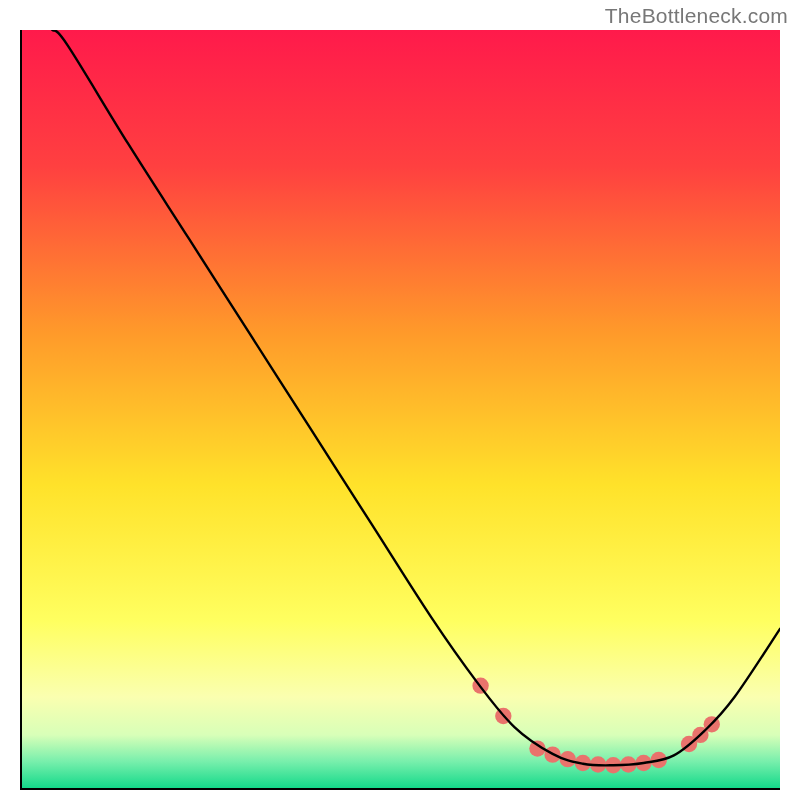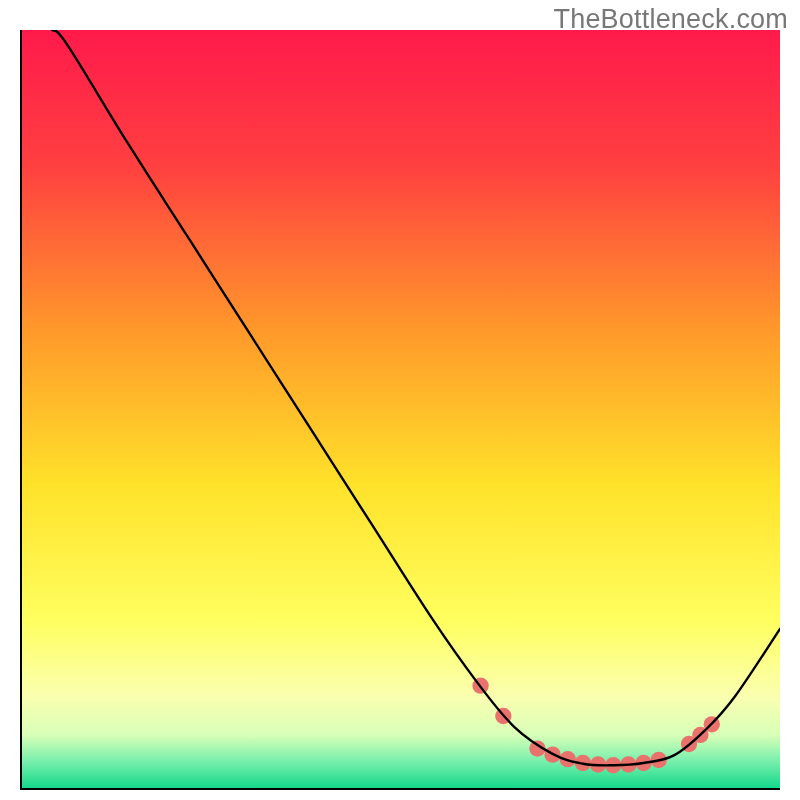--- a/index.html
+++ b/index.html
@@ -13,21 +13,21 @@
   }
   .frame {
     position: relative;
     width: 800px;
     height: 800px;
   }
   .attribution {
     position: absolute;
     top: 4px;
     right: 12px;
-    font-size: 27px;
+    font-size: 21px;
     font-weight: 400;
     color: #777777;
     letter-spacing: 0.2px;
   }
   .plot {
     position: absolute;
     left: 20px;
     top: 30px;
     width: 760px;
     height: 760px;

